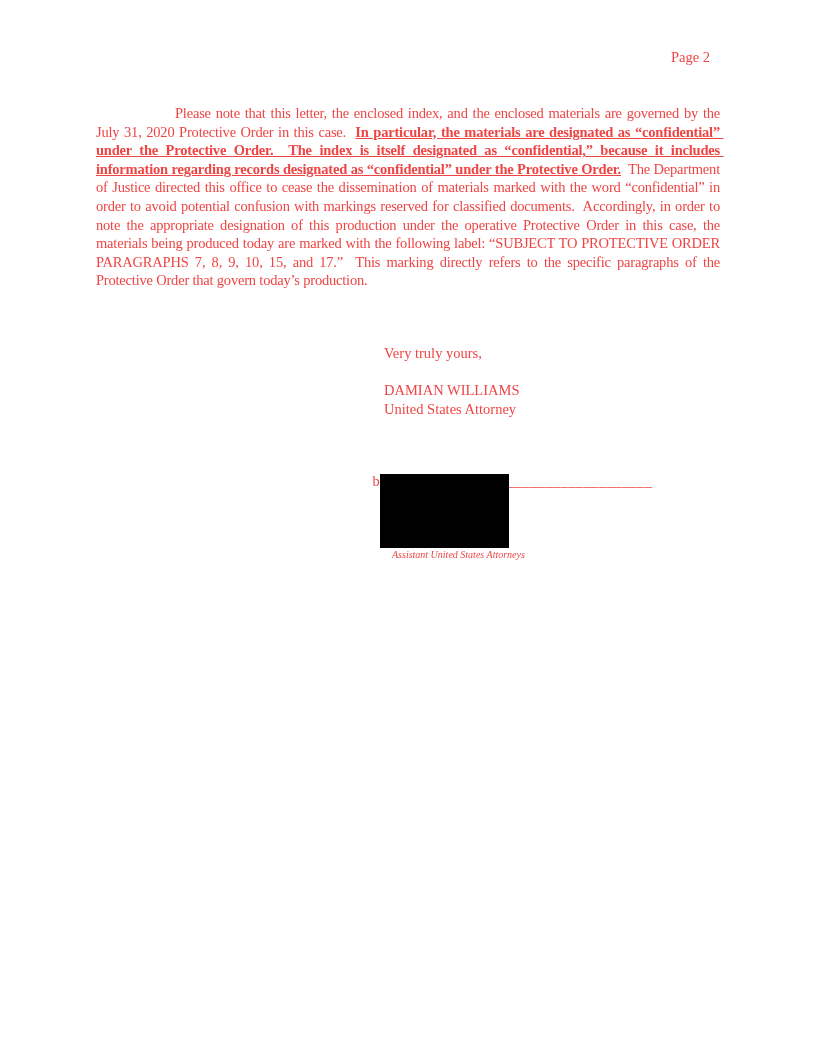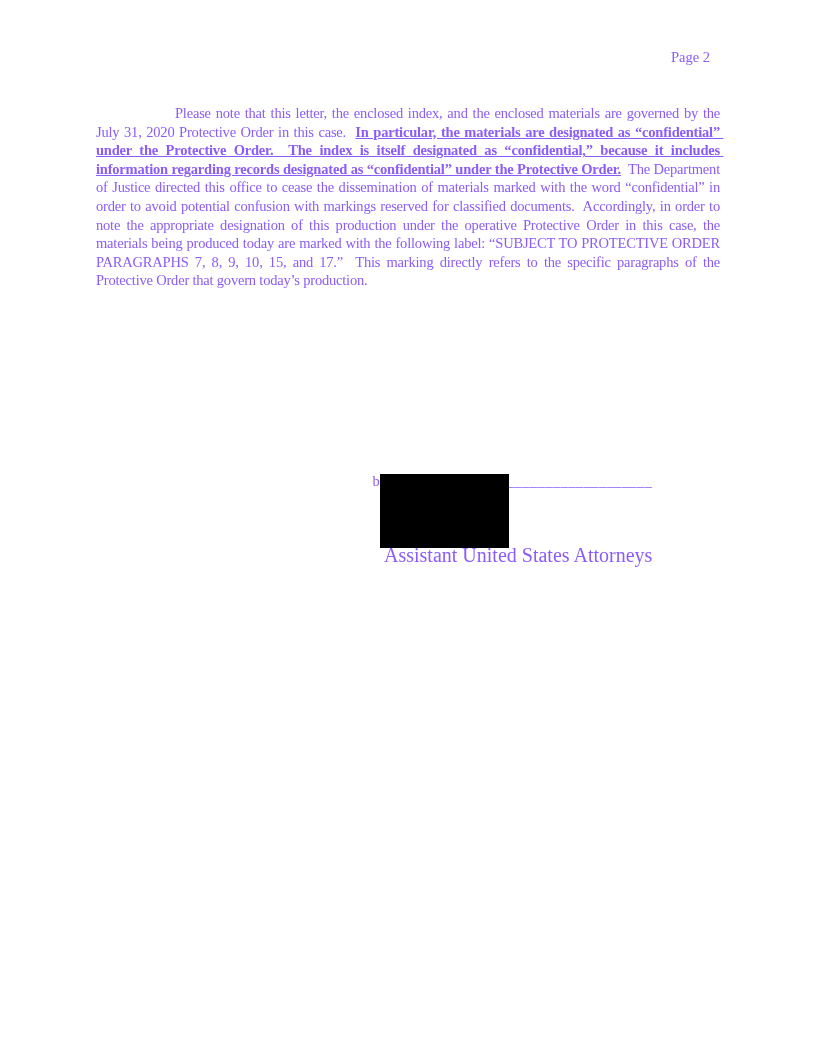--- a/index.html
+++ b/index.html
@@ -5,21 +5,21 @@
   html, body {
     margin: 0;
     padding: 0;
     background: #ffffff;
   }
   .page {
     position: relative;
     width: 816px;
     height: 1056px;
     background: #ffffff;
-    color: #8b5cf6;
+    color: #ef4444;
     font-family: "Liberation Serif", "DejaVu Serif", serif;
     overflow: hidden;
   }
   .page-number {
     position: absolute;
     top: 49px;
     left: 671px;
     font-size: 14.5px;
     line-height: 17px;
   }
@@ -63,36 +63,42 @@
     position: absolute;
     left: 380px;
     top: 474px;
     width: 129px;
     height: 74px;
     background: #000000;
     z-index: 2;
   }
   .attorneys-label {
     position: absolute;
-    left: 384px;
+    left: 392px;
     top: 546px;
-    font-size: 20px;
+    font-size: 10px;
     line-height: 18.6px;
     z-index: 1;
+    font-style: italic;
   }
 </style>
 </head>
 <body>
 
 <div class="page">
 
   <div class="page-number">Page 2</div>
 
   <p class="body-paragraph"><span>Please note that this letter, the enclosed index, and the enclosed materials are governed by the July 31, 2020 Protective Order in this case.  </span><b>In particular, the materials are designated as “confidential” under the Protective Order.  The index is itself designated as “confidential,” because it includes information regarding records designated as “confidential” under the Protective Order.</b><span>  The Department of Justice directed this office to cease the dissemination of materials marked with the word “confidential” in order to avoid potential confusion with markings reserved for classified documents.  Accordingly, in order to note the appropriate designation of this production under the operative Protective Order in this case, the materials being produced today are marked with the following label: “SUBJECT TO PROTECTIVE ORDER PARAGRAPHS 7, 8, 9, 10, 15, and 17.”  This marking directly refers to the specific paragraphs of the Protective Order that govern today’s production.</span></p>
 
+  <div class="closing-block">
+    <div class="closing-phrase">Very truly yours,</div>
+    <div class="signer-name">DAMIAN WILLIAMS</div>
+    <div class="signer-title">United States Attorney</div>
+  </div>
 
   <div class="by-line">
     <span>by:</span><span class="sig-line">__s/______________________________</span>
   </div>
 
   <div class="redaction-box"></div>
 
   <div class="attorneys-label">Assistant United States Attorneys</div>
 
 </div>

